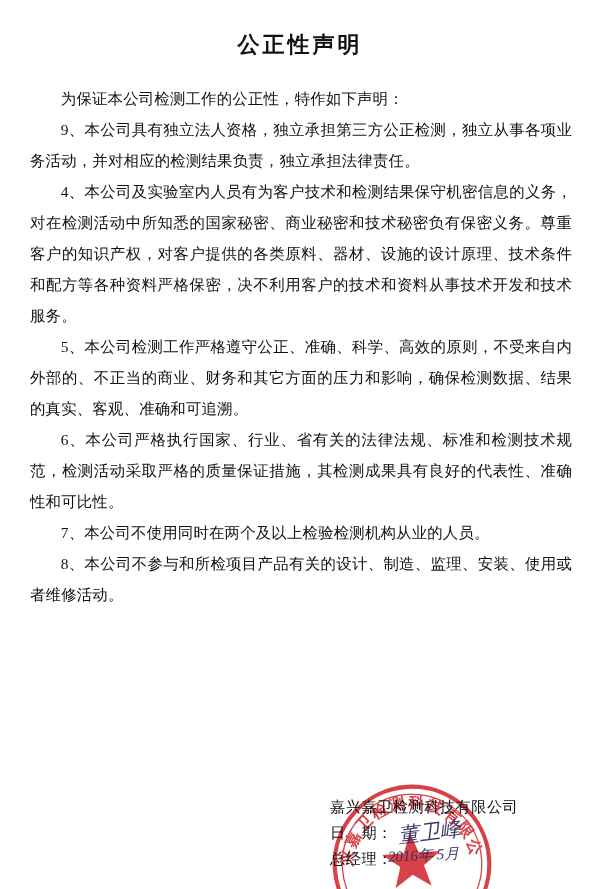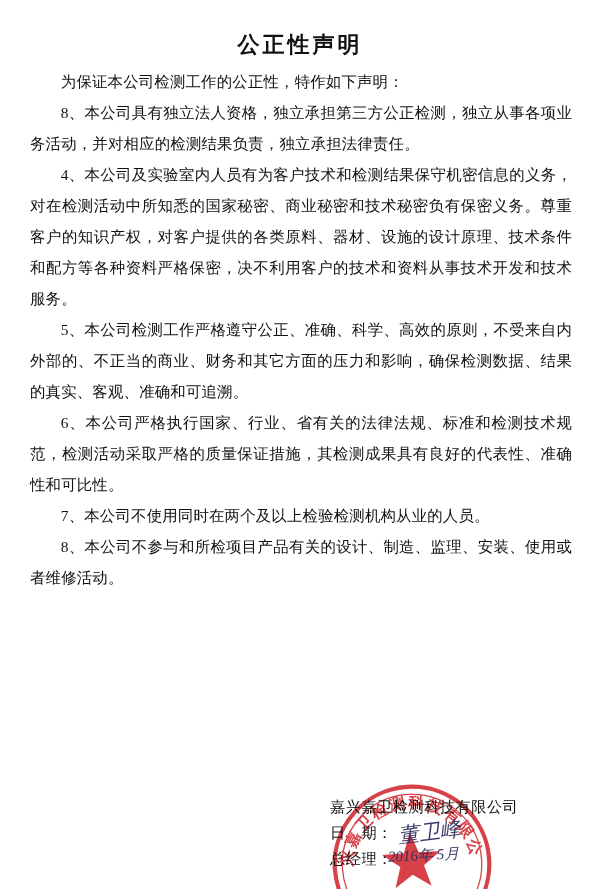--- a/index.html
+++ b/index.html
@@ -34,21 +34,21 @@
   .subtitle {
     margin: 46px 0 0 0;
     padding: 0 30px 0 38px;
     font-size: 15.2px;
     font-weight: bold;
     line-height: 1.5;
     text-align: left;
   }
   .body-block {
     padding: 0 28px 0 30px;
-    margin-top: 8px;
+    margin-top: 25px;
   }
   p.para {
     margin: 0 0 0 0;
     font-size: 15.4px;
     line-height: 31px;
     text-align: justify;
     text-justify: inter-ideograph;
     text-indent: 2em;
     letter-spacing: 0.2px;
   }
@@ -103,21 +103,21 @@
 </head>
 <body>
 
 <div class="page">
 
   <h1 class="doc-title">公正性声明</h1>
 
 
   <div class="body-block">
     <p class="para">为保证本公司检测工作的公正性，特作如下声明：</p>
-    <p class="para">8、本公司具有独立法人资格，独立承担第三方公正检测，独立从事各项业务活动，并对相应的检测结果负责，独立承担法律责任。</p>
+    <p class="para">9、本公司具有独立法人资格，独立承担第三方公正检测，独立从事各项业务活动，并对相应的检测结果负责，独立承担法律责任。</p>
     <p class="para">4、本公司及实验室内人员有为客户技术和检测结果保守机密信息的义务，对在检测活动中所知悉的国家秘密、商业秘密和技术秘密负有保密义务。尊重客户的知识产权，对客户提供的各类原料、器材、设施的设计原理、技术条件和配方等各种资料严格保密，决不利用客户的技术和资料从事技术开发和技术服务。</p>
     <p class="para">5、本公司检测工作严格遵守公正、准确、科学、高效的原则，不受来自内外部的、不正当的商业、财务和其它方面的压力和影响，确保检测数据、结果的真实、客观、准确和可追溯。</p>
     <p class="para">6、本公司严格执行国家、行业、省有关的法律法规、标准和检测技术规范，检测活动采取严格的质量保证措施，其检测成果具有良好的代表性、准确性和可比性。</p>
     <p class="para">7、本公司不使用同时在两个及以上检验检测机构从业的人员。</p>
     <p class="para">8、本公司不参与和所检项目产品有关的设计、制造、监理、安装、使用或者维修活动。</p>
   </div>
 
   <div class="stamp">
     <svg viewBox="0 0 200 200" xmlns="http://www.w3.org/2000/svg">
       <circle cx="100" cy="100" r="92" fill="none" stroke="#d0242a" stroke-width="5"></circle>

